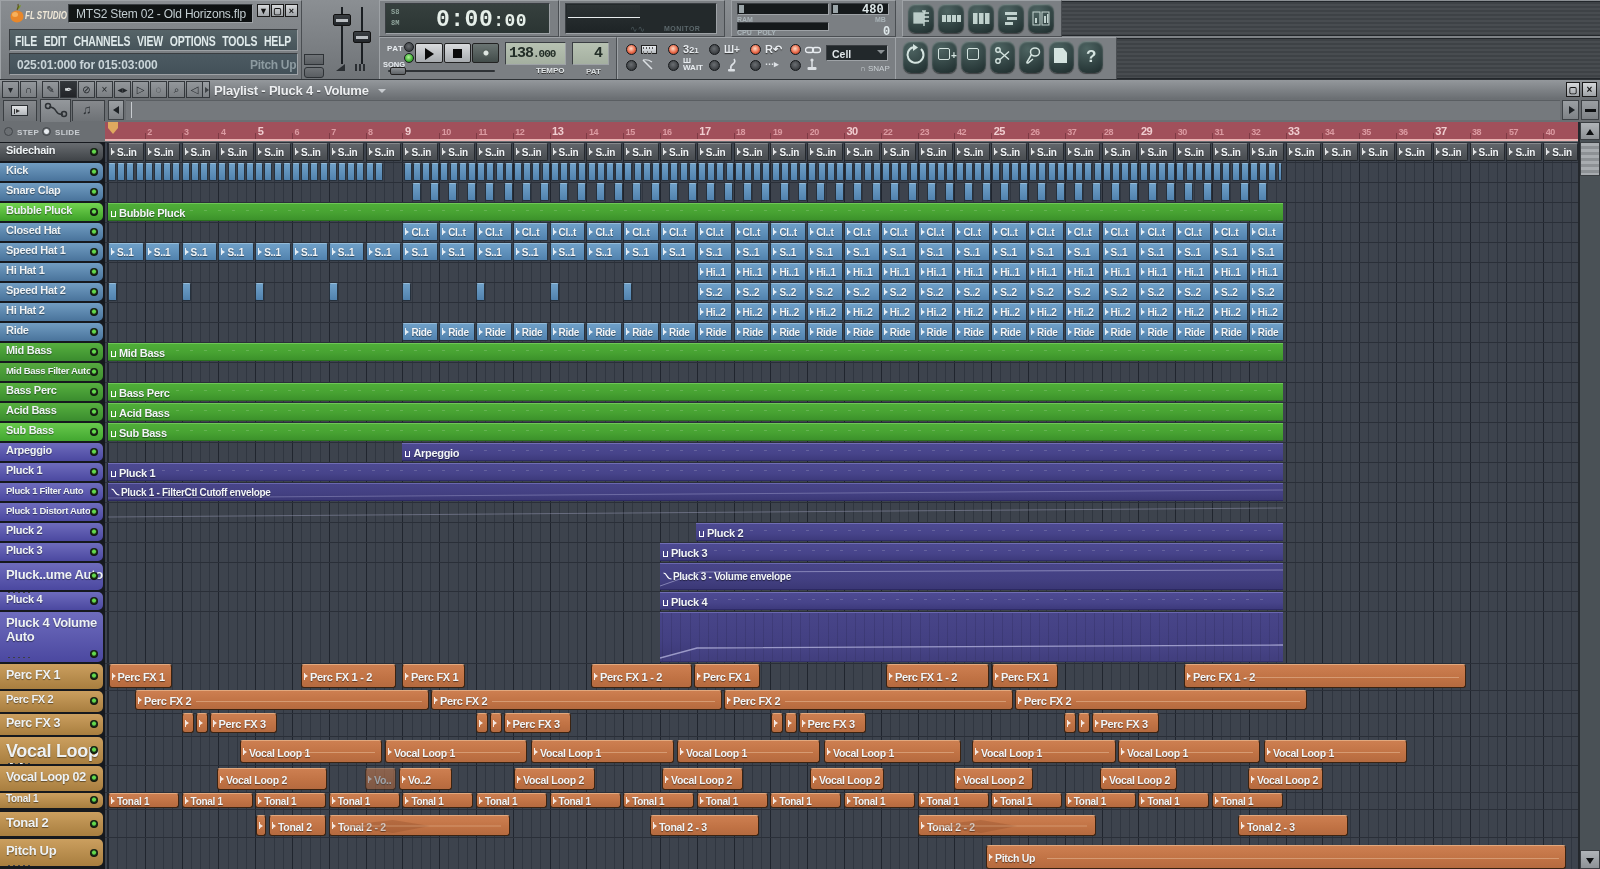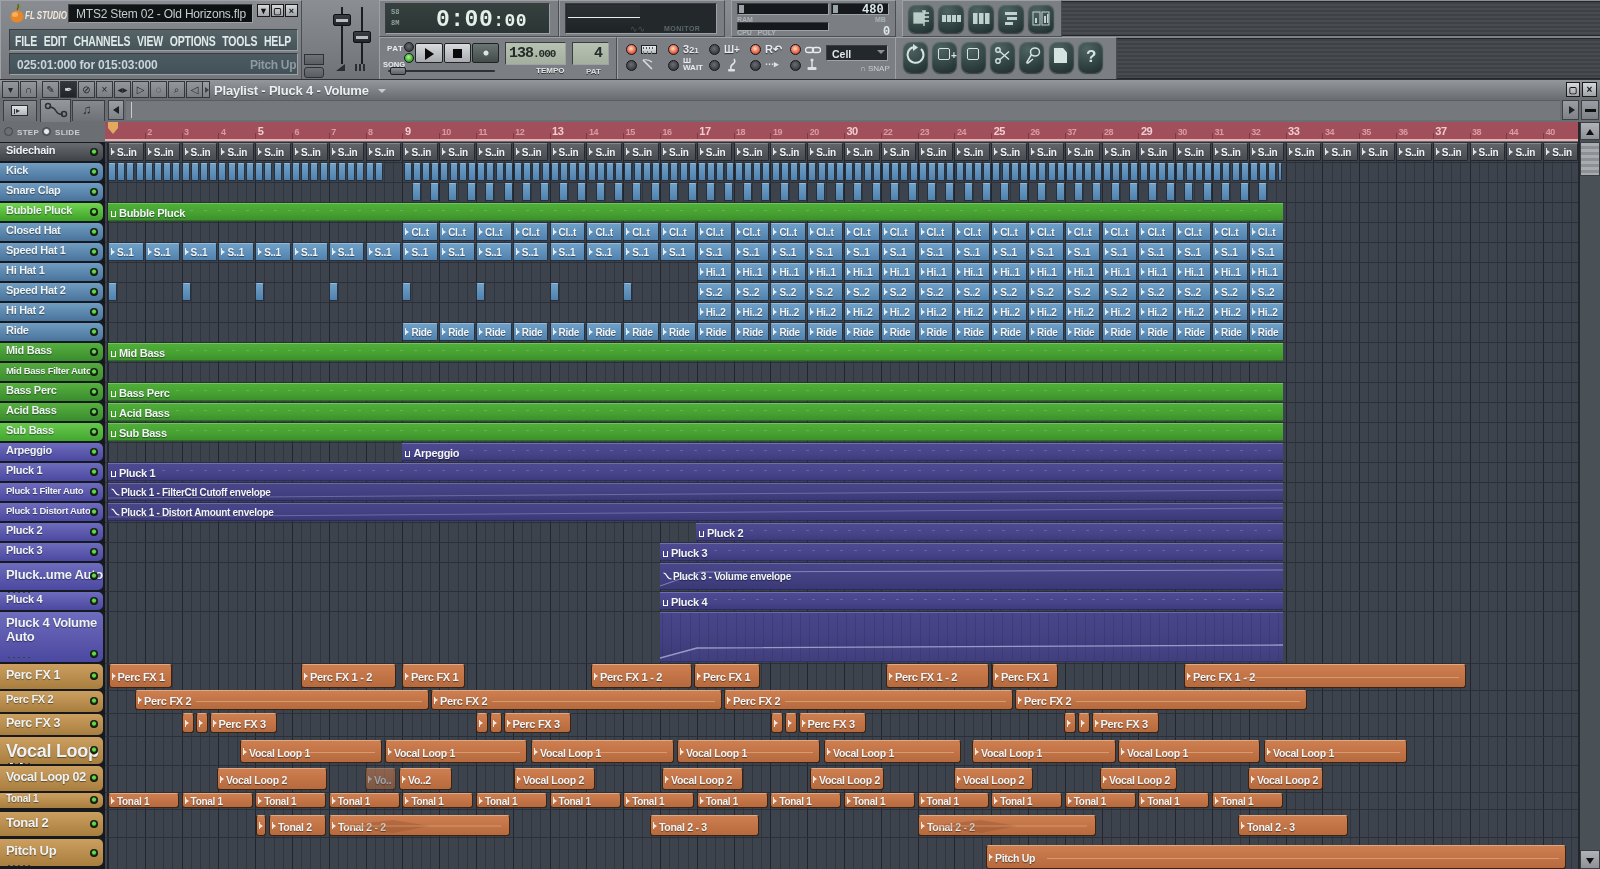--- a/index.html
+++ b/index.html
@@ -317,36 +317,36 @@
 <div class="tnum" style="left:588.9px">14</div>
 <div class="tnum" style="left:625.7px">15</div>
 <div class="tnum" style="left:662.5px">16</div>
 <div class="tnum big" style="left:699.3px">17</div>
 <div class="tnum" style="left:736.1px">18</div>
 <div class="tnum" style="left:772.9px">19</div>
 <div class="tnum" style="left:809.7px">20</div>
 <div class="tnum big" style="left:846.5px">30</div>
 <div class="tnum" style="left:883.3px">22</div>
 <div class="tnum" style="left:920.1px">23</div>
-<div class="tnum" style="left:956.9px">24</div>
+<div class="tnum" style="left:956.9px">42</div>
 <div class="tnum big" style="left:993.7px">25</div>
 <div class="tnum" style="left:1030.5px">26</div>
 <div class="tnum" style="left:1067.3px">37</div>
 <div class="tnum" style="left:1104.1px">28</div>
 <div class="tnum big" style="left:1140.9px">29</div>
 <div class="tnum" style="left:1177.7px">30</div>
 <div class="tnum" style="left:1214.5px">31</div>
 <div class="tnum" style="left:1251.3px">32</div>
 <div class="tnum big" style="left:1288.1px">33</div>
 <div class="tnum" style="left:1324.9px">34</div>
 <div class="tnum" style="left:1361.7px">35</div>
 <div class="tnum" style="left:1398.5px">36</div>
 <div class="tnum big" style="left:1435.3px">37</div>
 <div class="tnum" style="left:1472.1px">38</div>
-<div class="tnum" style="left:1508.9px">44</div>
+<div class="tnum" style="left:1508.9px">57</div>
 <div class="tnum" style="left:1545.7px">40</div>
 <div class="abs" style="left:105px;top:139px;width:1473px;height:2px;background:#e9b2b2"></div>
 <div class="abs" style="left:144.8px;top:133px;width:1px;height:6px;background:#7e3a44"></div>
 <div class="abs" style="left:181.6px;top:133px;width:1px;height:6px;background:#7e3a44"></div>
 <div class="abs" style="left:218.4px;top:133px;width:1px;height:6px;background:#7e3a44"></div>
 <div class="abs" style="left:255.2px;top:133px;width:1px;height:6px;background:#7e3a44"></div>
 <div class="abs" style="left:292.0px;top:133px;width:1px;height:6px;background:#7e3a44"></div>
 <div class="abs" style="left:328.8px;top:133px;width:1px;height:6px;background:#7e3a44"></div>
 <div class="abs" style="left:365.6px;top:133px;width:1px;height:6px;background:#7e3a44"></div>
 <div class="abs" style="left:402.4px;top:133px;width:1px;height:6px;background:#7e3a44"></div>
@@ -1423,25 +1423,20 @@
       <div style="position:absolute;left:2px;top:2.2px;height:14px;line-height:14px"><b></b>Pluck 1</div>
     </div>
 <div class="bk bpur2" style="left:108.0px;top:482.5px;width:1175.0px;height:18.5px;font-size:10px">
       <div style="position:absolute;left:2px;top:2.2px;height:14px;line-height:14px"><em><svg width="9" height="8" viewBox="0 0 9 8">
             <path d="M0.5 1 Q2.5 1 4 4 Q5.5 7 8.5 7" stroke="#fff" stroke-width="1.2" fill="none"></path>
           </svg></em>Pluck 1 - FilterCtl Cutoff envelope</div>
     </div>
 <svg class="abs" style="left:108px;top:482px" width="1175" height="20" viewBox="0 0 1175 20">
       <path d="M0 16 L1175 8" stroke="rgba(200,200,235,0.32)" stroke-width="1" fill="none"></path>
     </svg>
-<div class="bk bpur2" style="left:108.0px;top:502.5px;width:1175.0px;height:18.5px;font-size:10px">
-      <div style="position:absolute;left:2px;top:2.2px;height:14px;line-height:14px"><em><svg width="9" height="8" viewBox="0 0 9 8">
-            <path d="M0.5 1 Q2.5 1 4 4 Q5.5 7 8.5 7" stroke="#fff" stroke-width="1.2" fill="none"></path>
-          </svg></em>Pluck 1 - Distort Amount envelope</div>
-    </div>
 <svg class="abs" style="left:108px;top:502px" width="1175" height="20" viewBox="0 0 1175 20">
       <path d="M0 15 L1175 6" stroke="rgba(200,200,235,0.32)" stroke-width="1" fill="none"></path>
     </svg>
 <div class="bk bpur dots" style="left:696.0px;top:522.5px;width:587.0px;height:18.5px;font-size:11px">
       <div style="position:absolute;left:2px;top:2.2px;height:14px;line-height:14px"><b></b>Pluck 2</div>
     </div>
 <div class="bk bpur dots" style="left:660.0px;top:542.5px;width:623.0px;height:18.5px;font-size:11px">
       <div style="position:absolute;left:2px;top:2.2px;height:14px;line-height:14px"><b></b>Pluck 3</div>
     </div>
 <div class="bk bpur2" style="left:660.0px;top:562.5px;width:623.0px;height:27.5px;font-size:10px">

